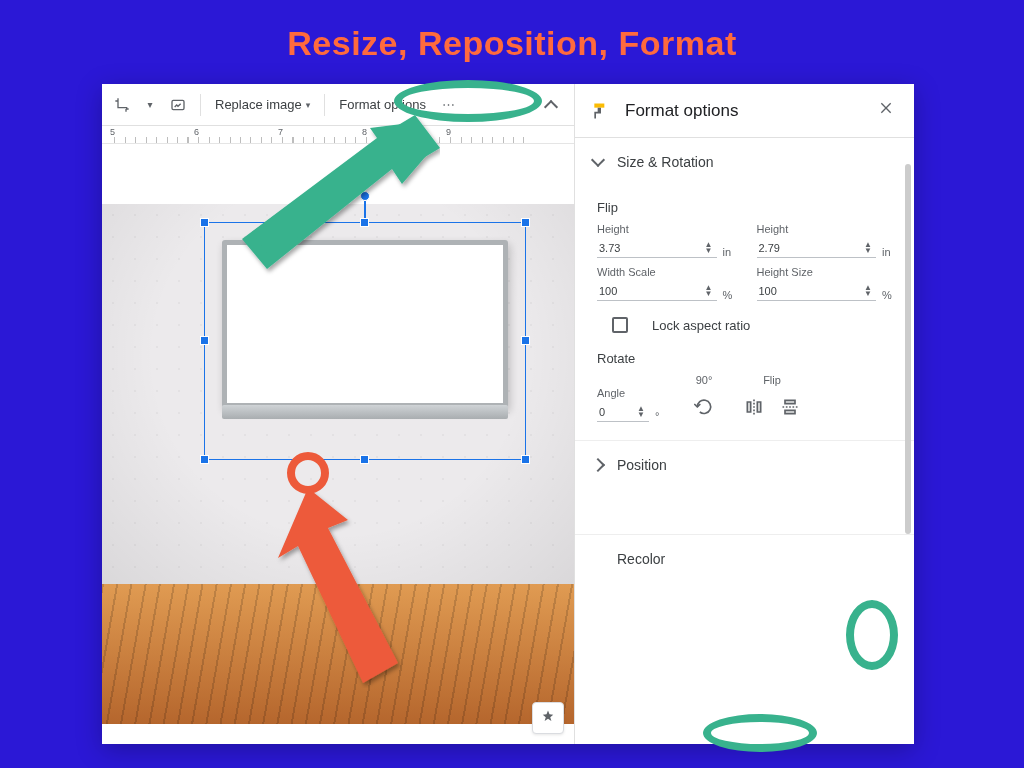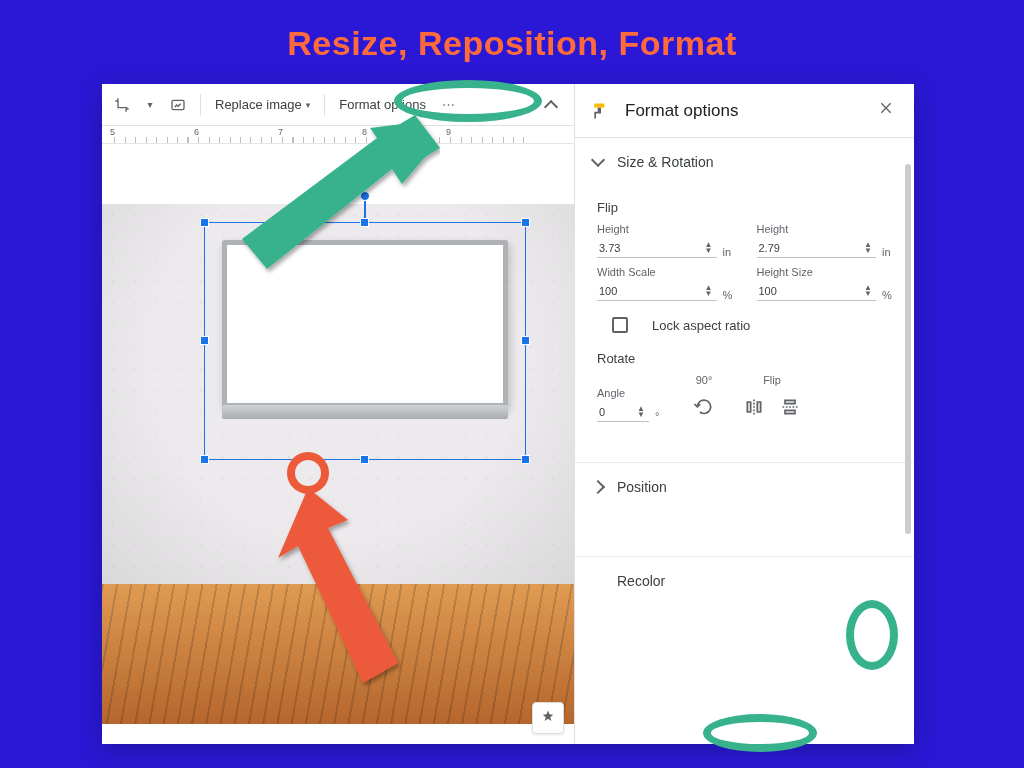--- a/index.html
+++ b/index.html
@@ -468,21 +468,21 @@
               <svg width="20" height="20" viewBox="0 0 24 24" fill="none" stroke="#5f6368" stroke-width="2">
                   <path d="M3 12h18" stroke-dasharray="2 2"></path>
                   <path d="M6 8V4h12v4zM6 16v4h12v-4z" fill="#5f6368" fill-opacity="0.15"></path>
                 </svg>
             </div>
           </div>
         </div>
       </div>
     </div>
 
-    <div class="section-header collapsed" style="margin-top:26px;">
+    <div class="section-header collapsed" style="margin-top:4px;">
       <span class="chev right"></span>
       <span>Position</span>
     </div>
 
     <div class="section-header collapsed">
       <span class="chev right" style="visibility:hidden;"></span>
       <span>Recolor</span>
     </div>
 
   </div>

